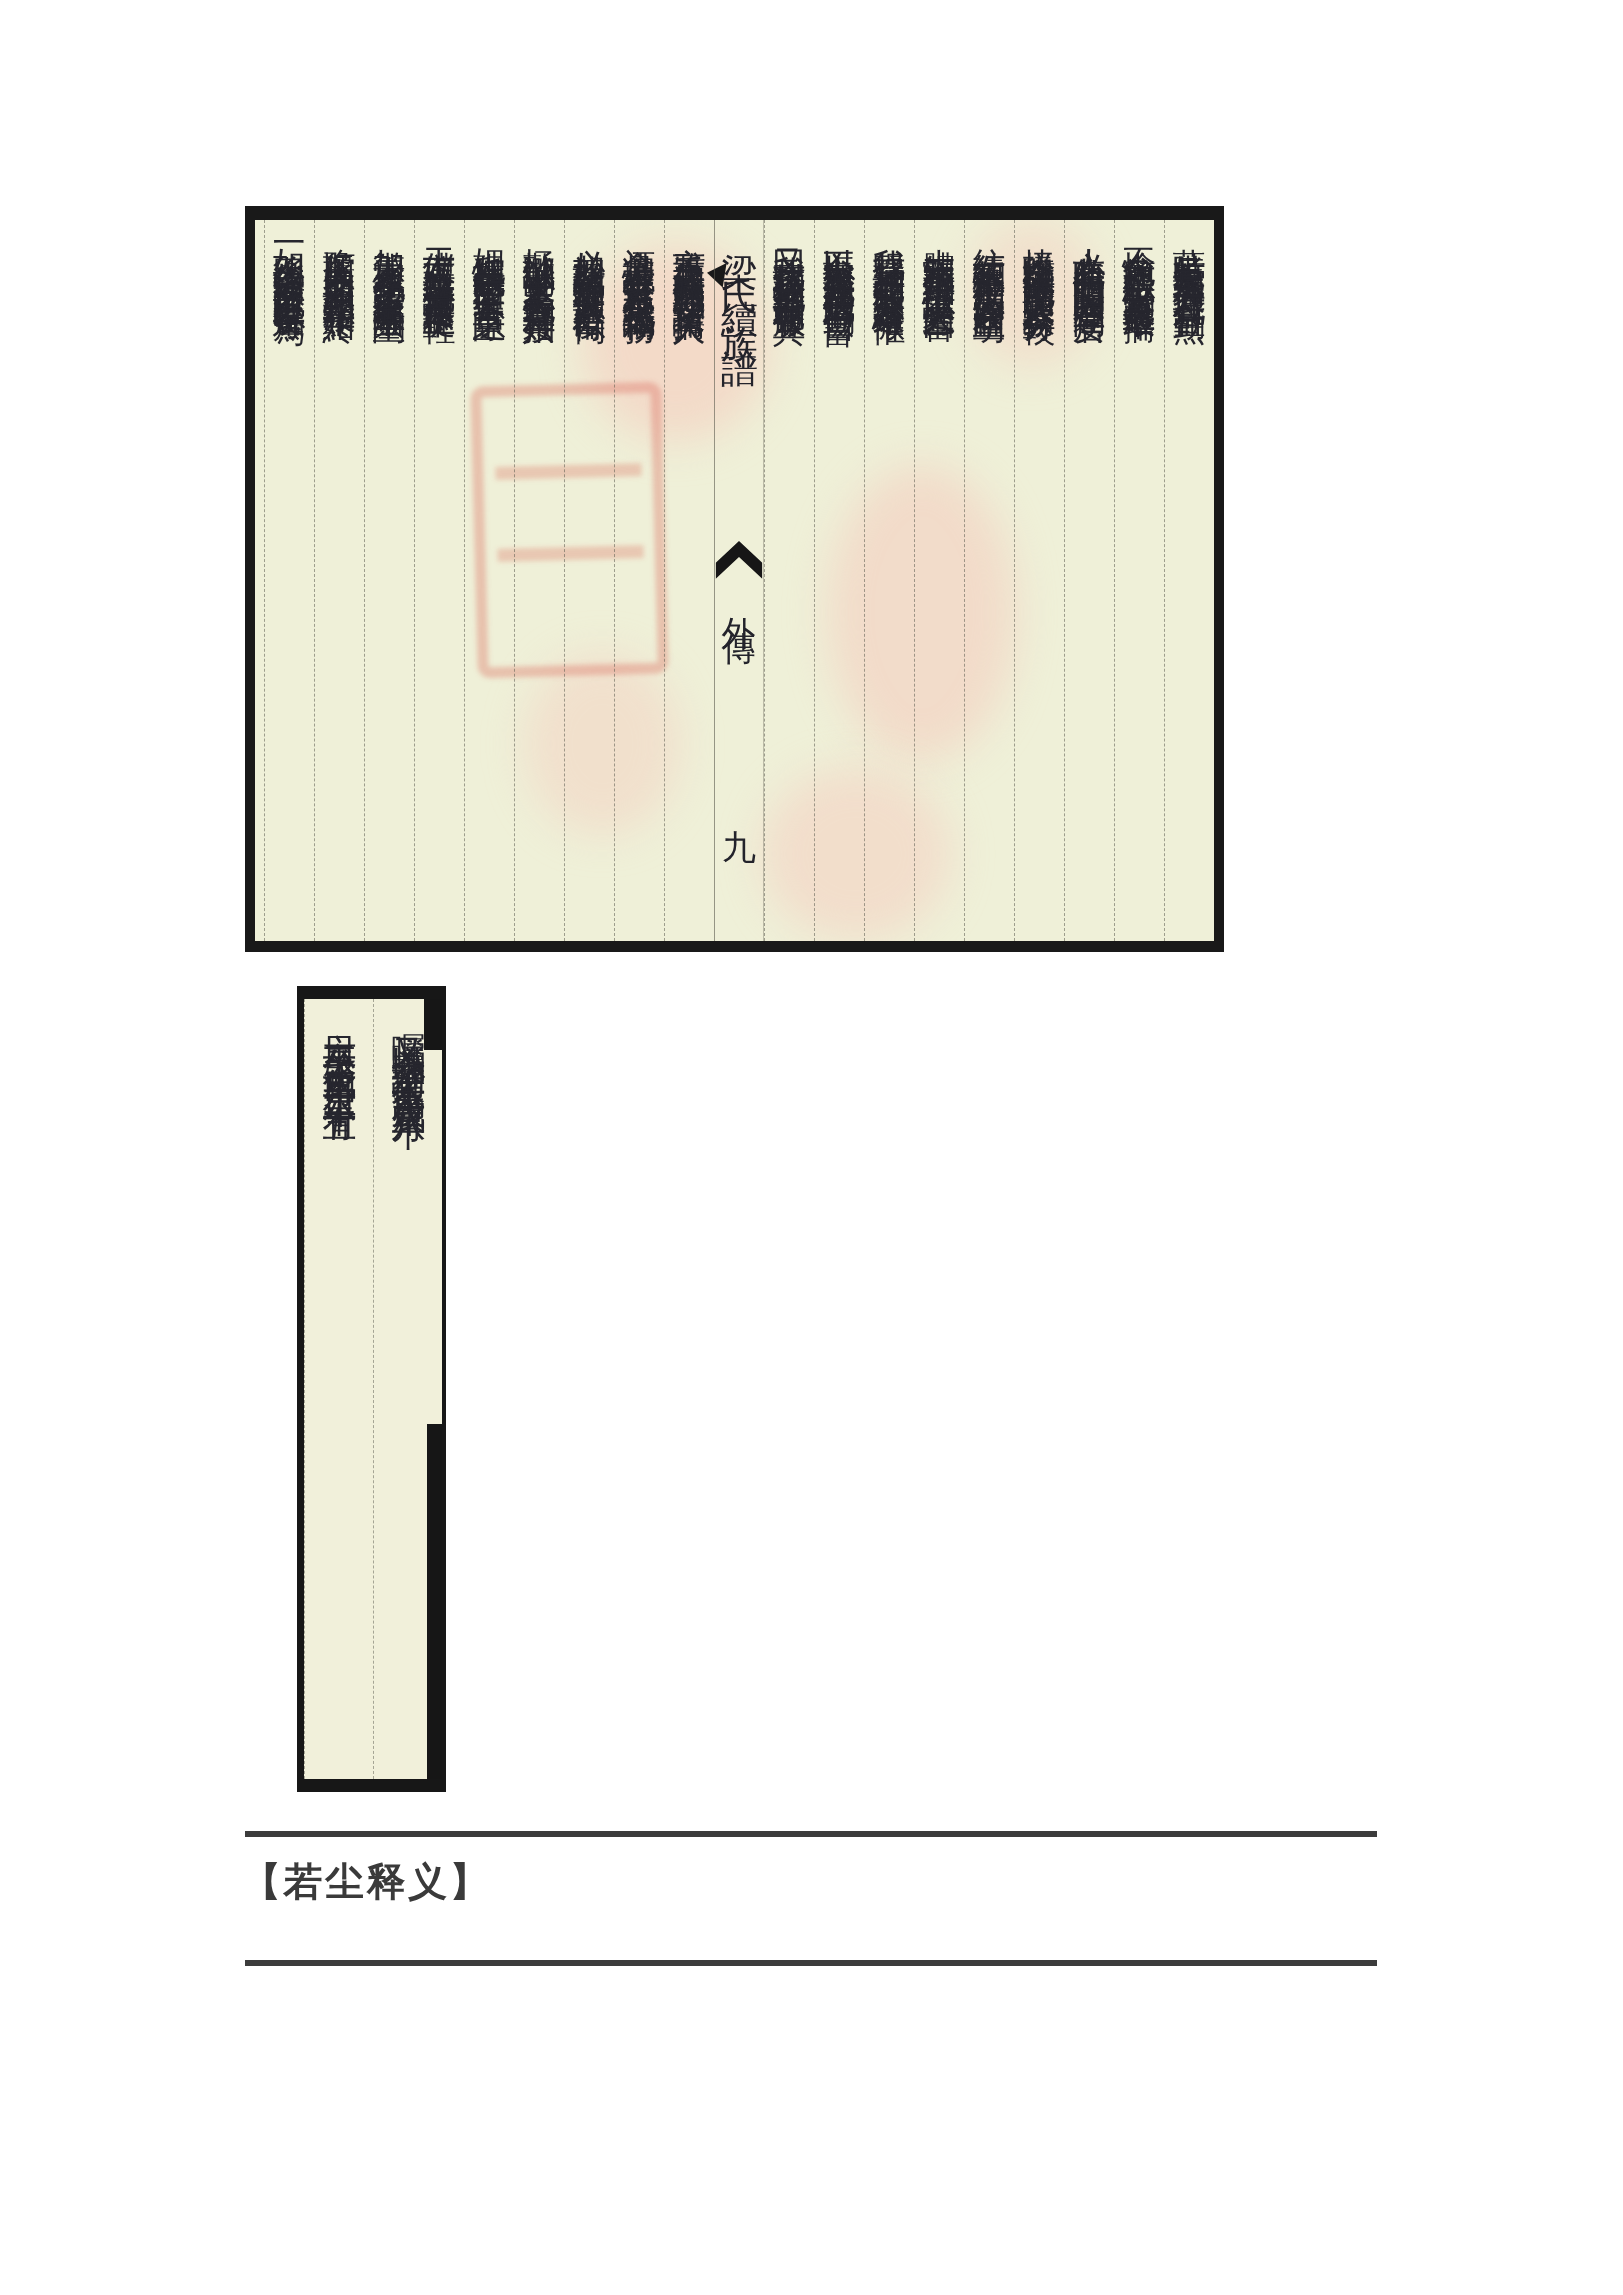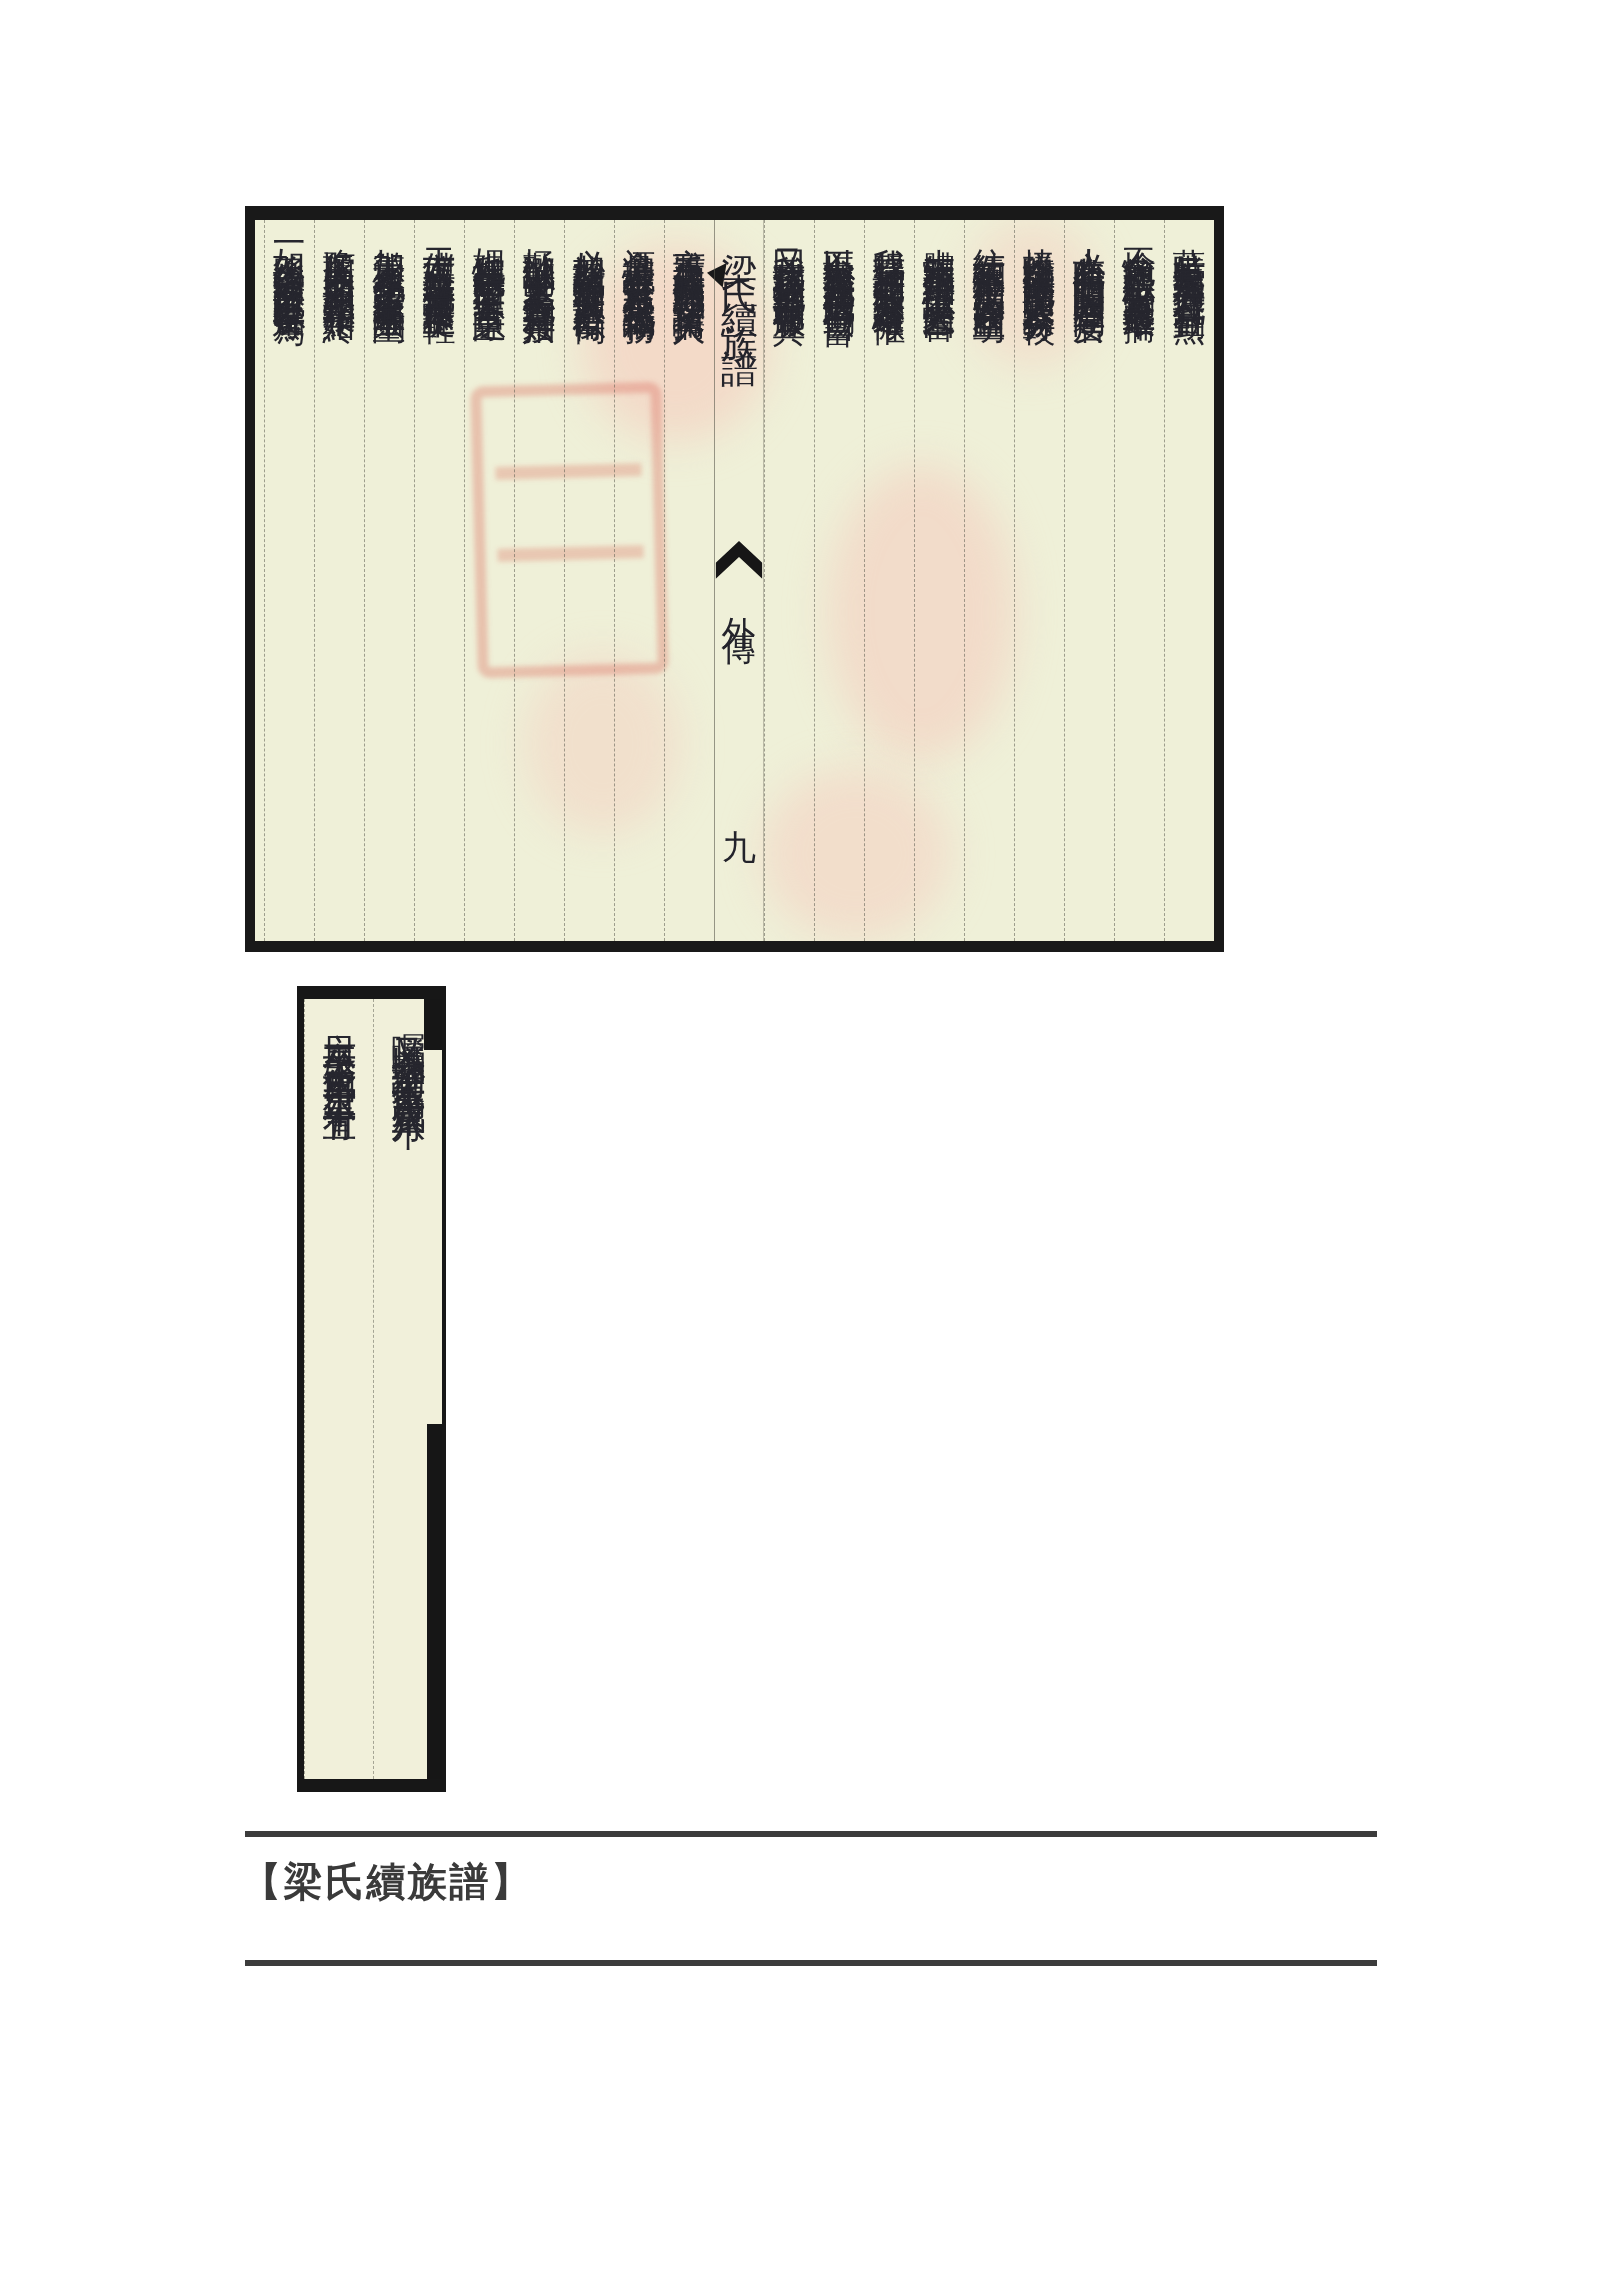--- a/index.html
+++ b/index.html
@@ -140,15 +140,15 @@
 <div class="strip">
   <div class="strip-inner">
     <div class="strip-ink-tr"></div>
     <div class="strip-ink-r"></div>
     <div class="strip-col">囑又囑以義方訓子孺人生于萬曆戊戌年八月十</div>
     <div class="strip-col">六日卒于天啓壬戌年四月十六日年二十有五</div>
   </div>
 </div>
 
 <div class="rule top"></div>
-<div class="annotation-header">【梁氏續族譜】</div>
+<div class="annotation-header">【若尘释义】</div>
 <div class="rule bottom"></div>
 
 
 </body></html>

